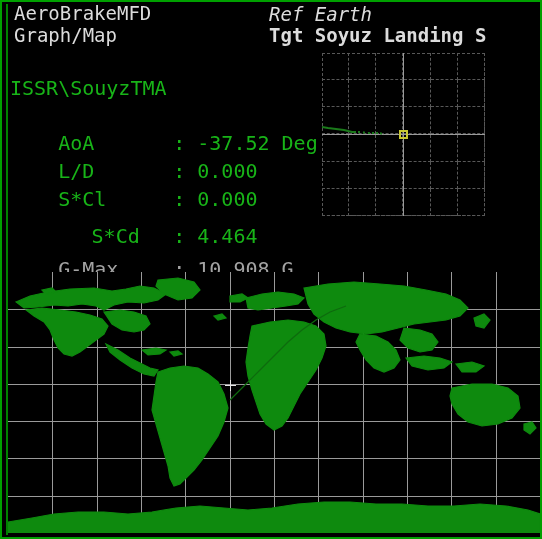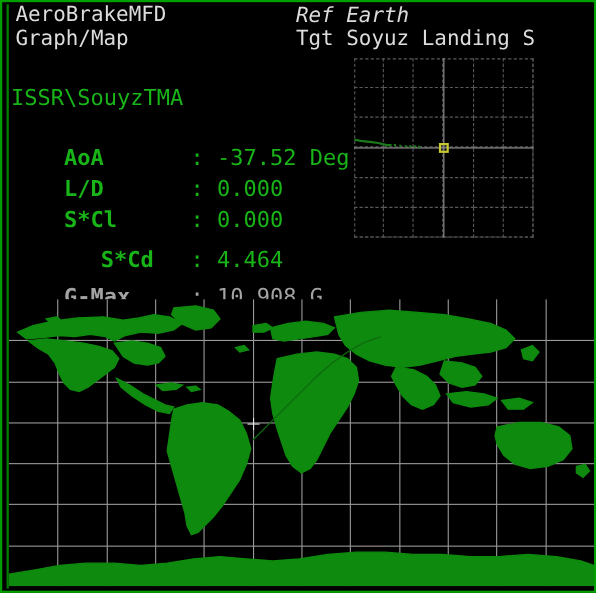--- a/index.html
+++ b/index.html
@@ -11,23 +11,23 @@
   
   .frame-border{position:absolute;left:0;top:0;width:542px;height:539px;box-sizing:border-box;
      border:2px solid #00a000;pointer-events:none;z-index:40;}
   .frame-inner-left{position:absolute;left:6px;top:4px;width:2px;height:531px;background:#008000;z-index:39;}
 
   
   .hdr{position:absolute;z-index:30;color:#dcdcdc;font-size:19px;line-height:21px;letter-spacing:0px;white-space:pre;}
   #hdr-title{left:14px;top:3px;}
   #hdr-mode{left:14px;top:25px;}
   #hdr-ref{left:269px;top:4px;font-style:italic;}
-  #hdr-tgt{left:269px;top:25px;}
+  #hdr-tgt{left:269px;top:25px;font-weight:bold;}
   .rowline{position:absolute;left:10px;white-space:pre;font-size:20px;line-height:20px;}
-  .lbl{display:inline-block;width:115px;font-weight:bold;}
+  .lbl{display:inline-block;width:115px;}
   .col-green{color:#18b418;}
   .col-red{color:#a3a3a3;}
   .col-white{color:#dcdcdc;}
 
   #r-ship{top:78px;}
   #r-aoa{top:113px;}
   #r-ld{top:141px;}
   #r-scl{top:169px;}
   #r-scd{top:206px;text-align:center;}
   #r-gmax{top:239px;}

